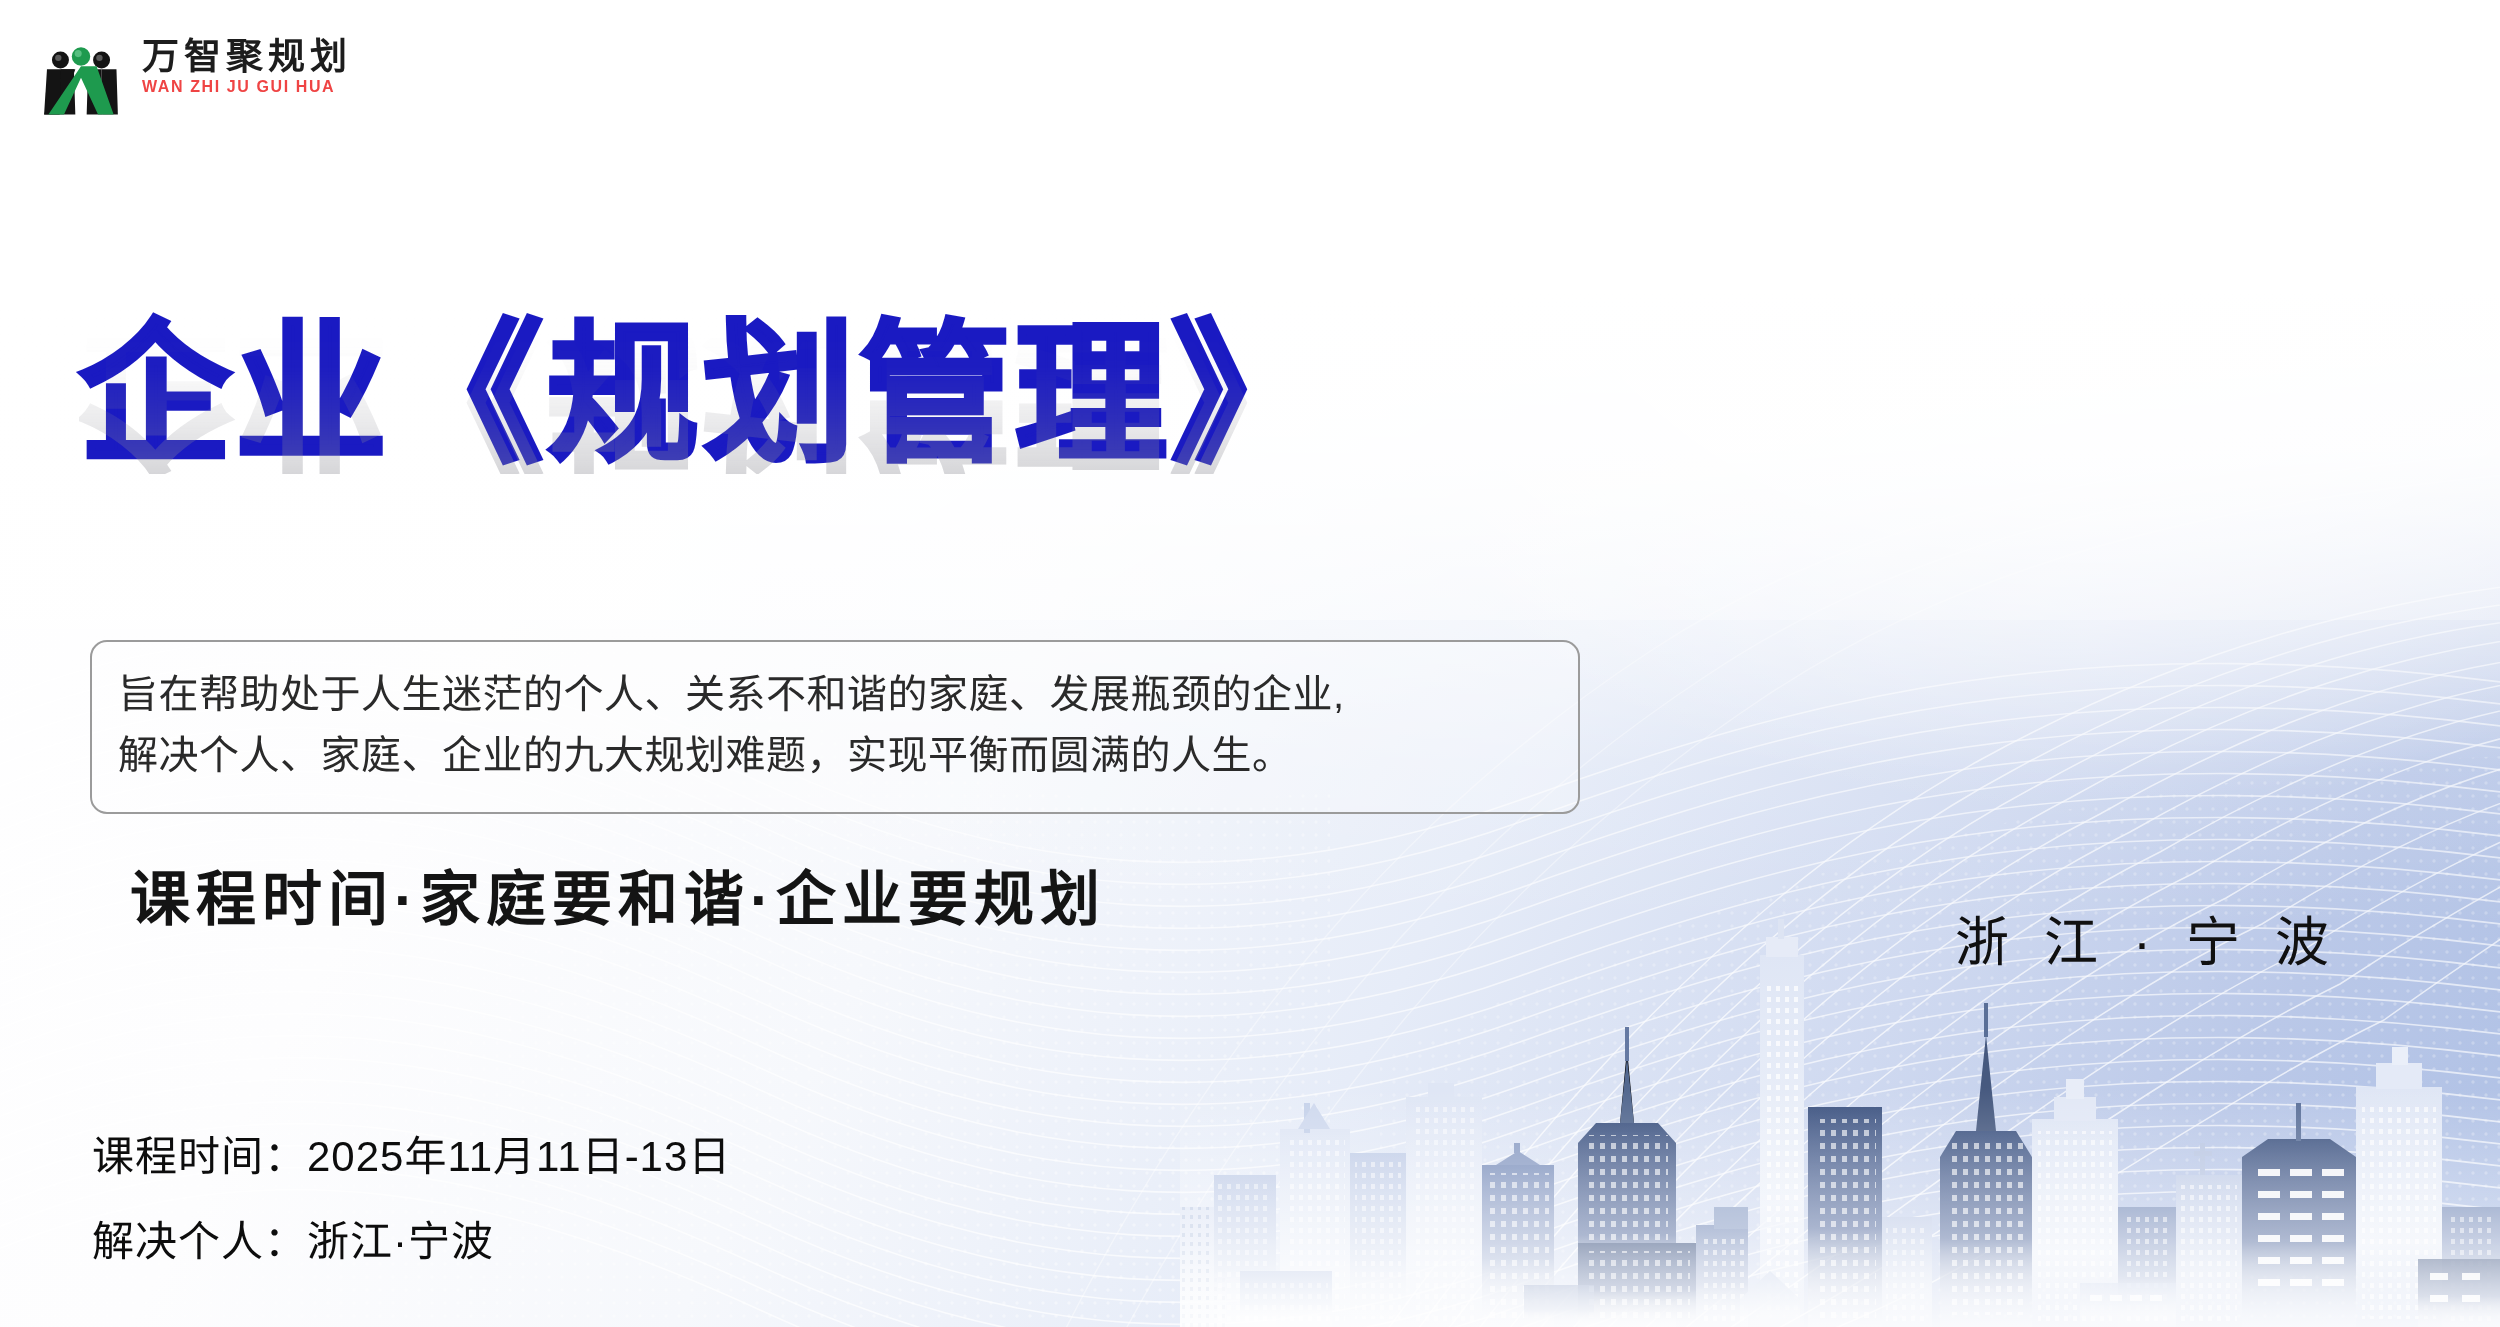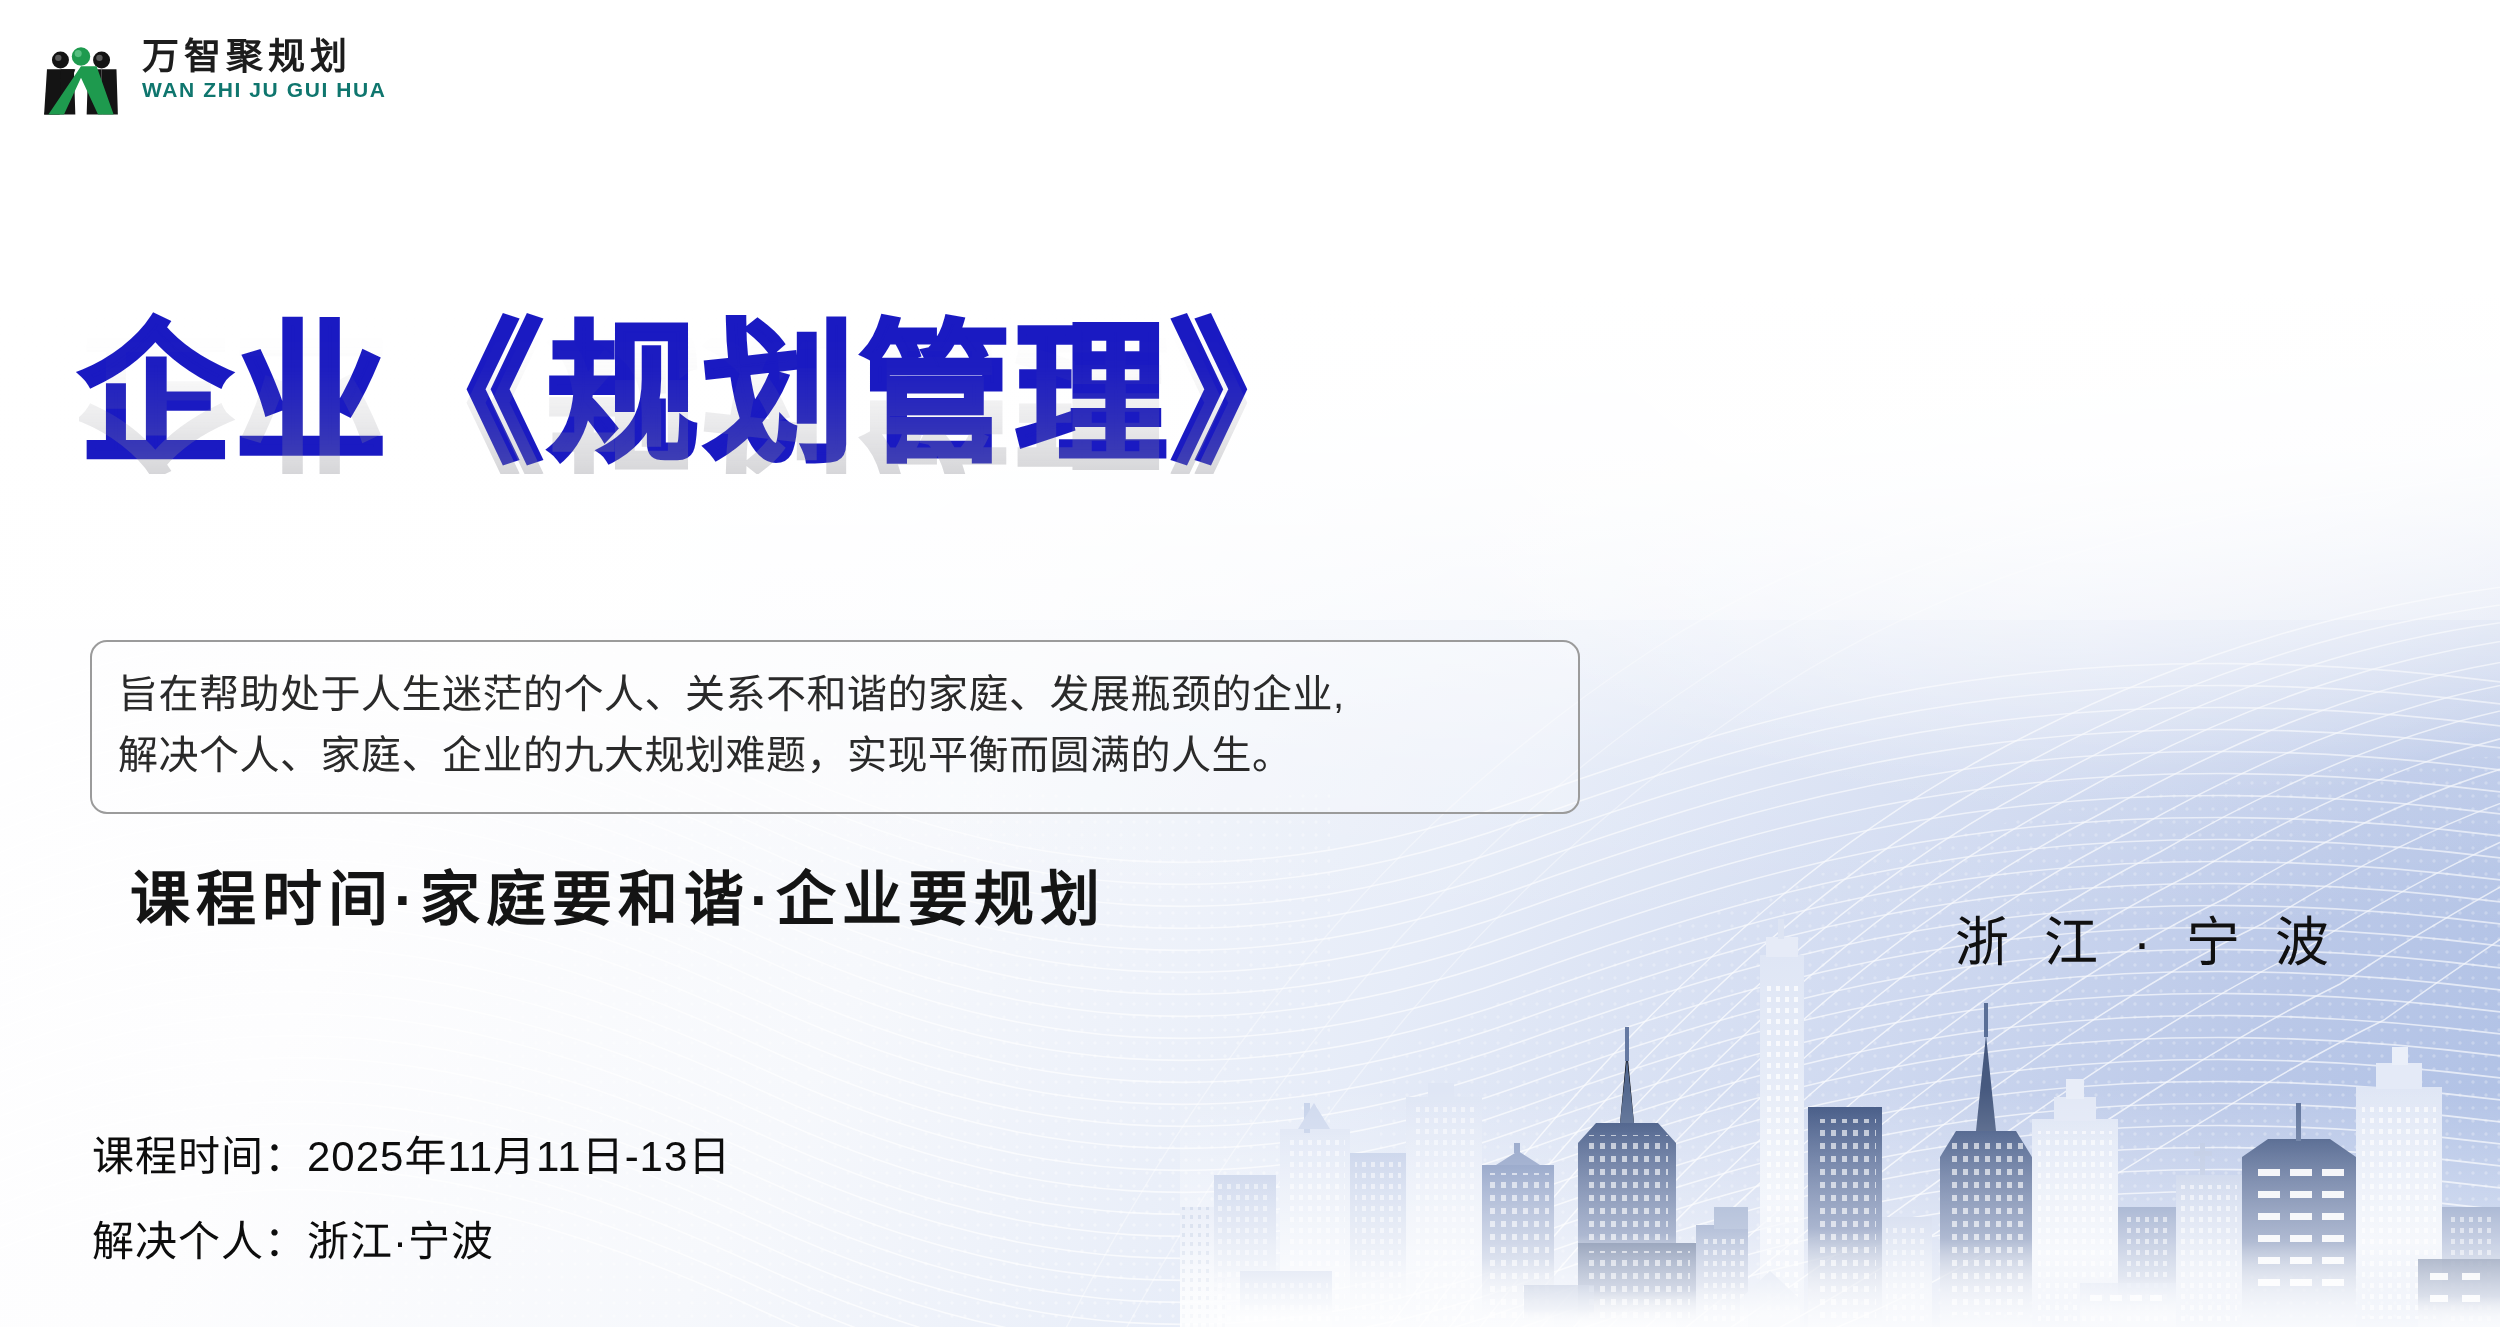--- a/index.html
+++ b/index.html
@@ -62,21 +62,21 @@
     margin-top:20px;
   }
   .logo-mark{ width:86px; height:78px; flex:0 0 auto; }
   .logo-words{ display:flex; flex-direction:column; gap:2px; }
   .logo-cn{
     font-size:37px; font-weight:700; color:#1d1d1d;
     letter-spacing:5px; line-height:1.05;
     font-family:"Liberation Serif","DejaVu Serif",serif;
   }
   .logo-en{
-    font-size:21px; font-weight:700; color:#0f766e;
+    font-size:16px; font-weight:700; color:#ef4444;
     letter-spacing:1.6px; line-height:1;
   }
 
   
   .title-wrap{
     position:absolute; left:79px; top:318px;
     z-index:30;
   }
   .main-title{
     font-size:152px; line-height:1.0;

